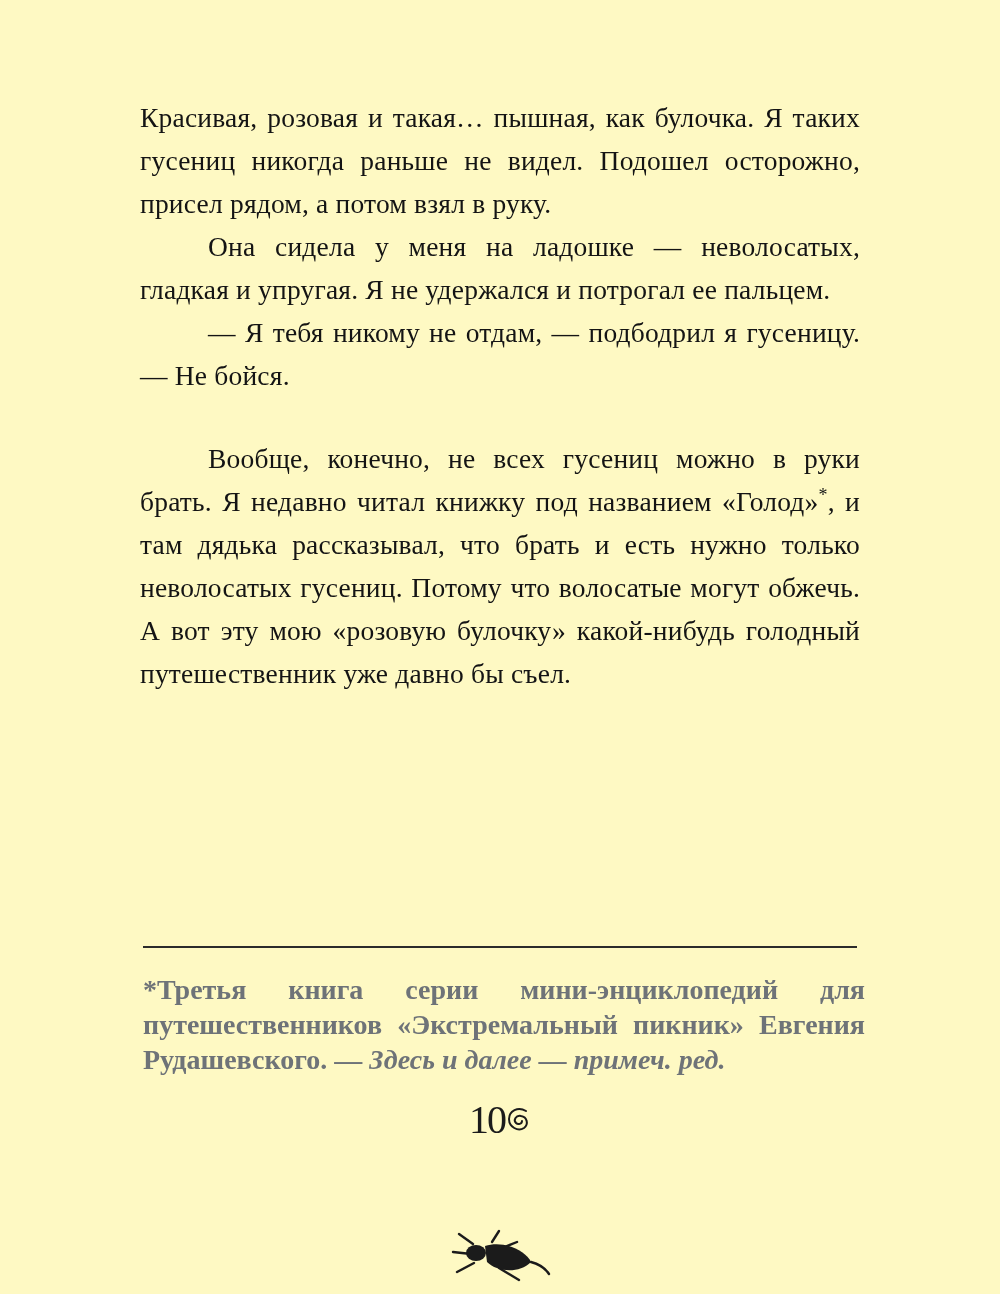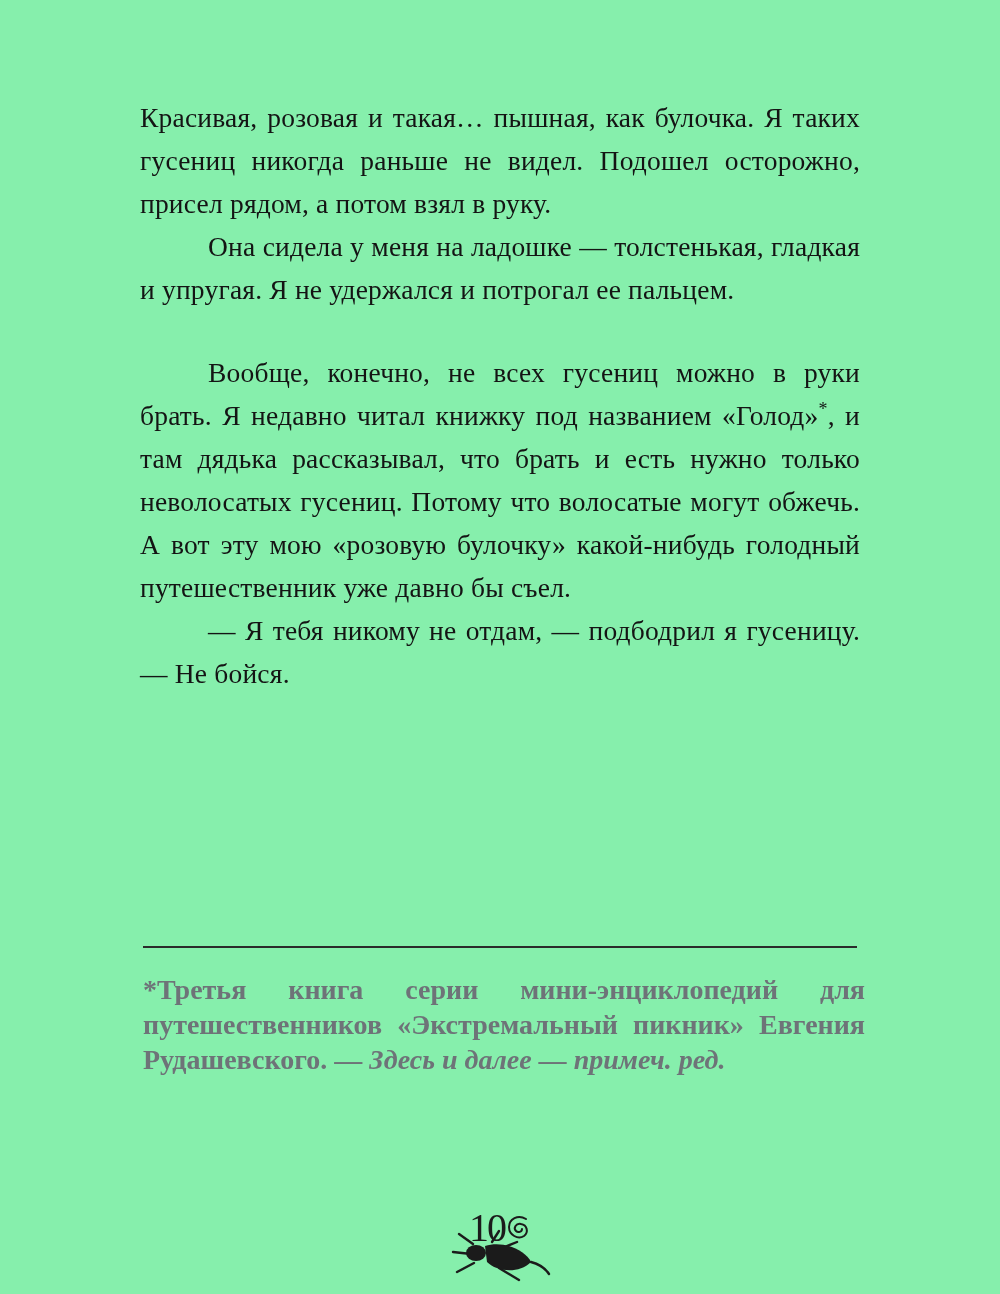--- a/index.html
+++ b/index.html
@@ -13,21 +13,21 @@
     position: relative;
     font-family: "Liberation Serif", serif;
     color: #111111;
     overflow: hidden;
   }
   .page {
     position: absolute;
     left: 0; top: 0;
     width: 1000px;
     height: 1294px;
-    background: #86efac;
+    background: #fef9c3;
   }
   .text-column {
     position: absolute;
     left: 140px;
     top: 96px;
     width: 720px;
   }
   p.body-par {
     margin: 0 0 0 0;
     font-size: 27.5px;
@@ -69,21 +69,21 @@
     font-weight: bold;
     color: #6e7378;
     text-align: justify;
   }
   .footnote .it {
     font-style: italic;
   }
   .page-number {
     position: absolute;
     left: 0;
-    top: 1204px;
+    top: 1096px;
     width: 1000px;
     text-align: center;
     font-size: 40px;
     color: #1b1b1b;
     font-family: "Liberation Serif", serif;
   }
   .page-number .num {
     letter-spacing: -2px;
   }
   .page-number .swirl {
@@ -104,25 +104,25 @@
 </style>
 </head>
 <body>
 
 <div class="page">
 
   <div class="text-column">
 
     <p class="body-par no-indent">Красивая, розовая и такая… пышная, как булочка. Я таких гусениц никогда раньше не видел. Подошел осторожно, присел рядом, а потом взял в руку.</p>
 
-    <p class="body-par gap-small">Она сидела у меня на ладошке — толстенькая, гладкая и упругая. Я не удержался и потрогал ее пальцем.</p>
+    <p class="body-par gap-small">Она сидела у меня на ладошке — неволосатых, гладкая и упругая. Я не удержался и потрогал ее пальцем.</p>
+
+    <p class="body-par gap-small">— Я тебя никому не отдам, — подбодрил я гусеницу. — Не бойся.</p>
 
     <p class="body-par gap-large"><span>Вообще, конечно, не всех гусениц можно в руки брать. Я недавно читал книжку под названием «Голод»</span><span class="fn-marker">*</span><span>, и там дядька рассказывал, что брать и есть нужно только неволосатых гусениц. Потому что волосатые могут обжечь. А вот эту мою «розовую булочку» какой-нибудь голодный путешественник уже давно бы съел.</span></p>
-
-    <p class="body-par gap-small">— Я тебя никому не отдам, — подбодрил я гусеницу. — Не бойся.</p>
 
   </div>
 
   <div class="footnote-rule"></div>
 
   <div class="footnote"><span>*</span><span>Третья книга серии мини-энциклопедий для путешественников «Экстремальный пикник» Евгения Рудашевского. — </span><span class="it">Здесь и далее — примеч. ред.</span></div>
 
   <div class="page-number">
     <span class="num">10</span><span class="swirl">
       <svg width="26" height="30" viewBox="0 0 26 30" aria-hidden="true">

